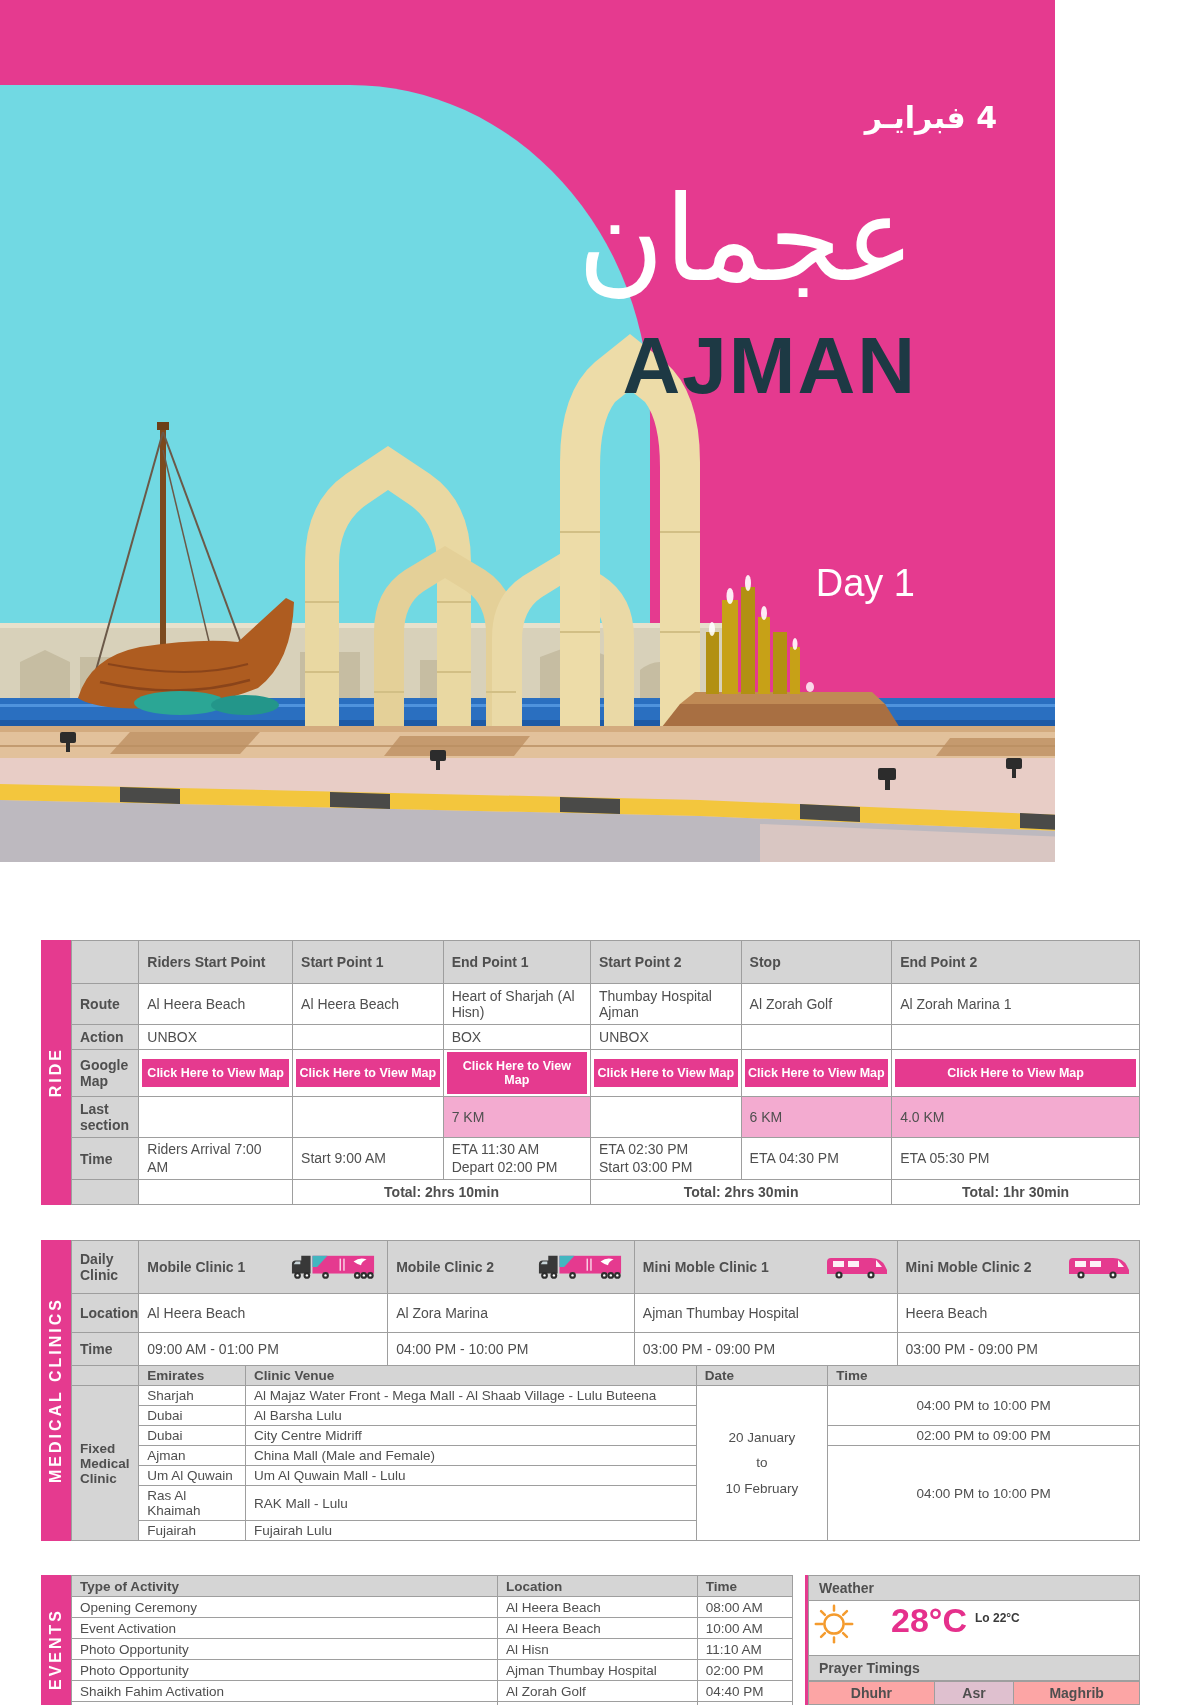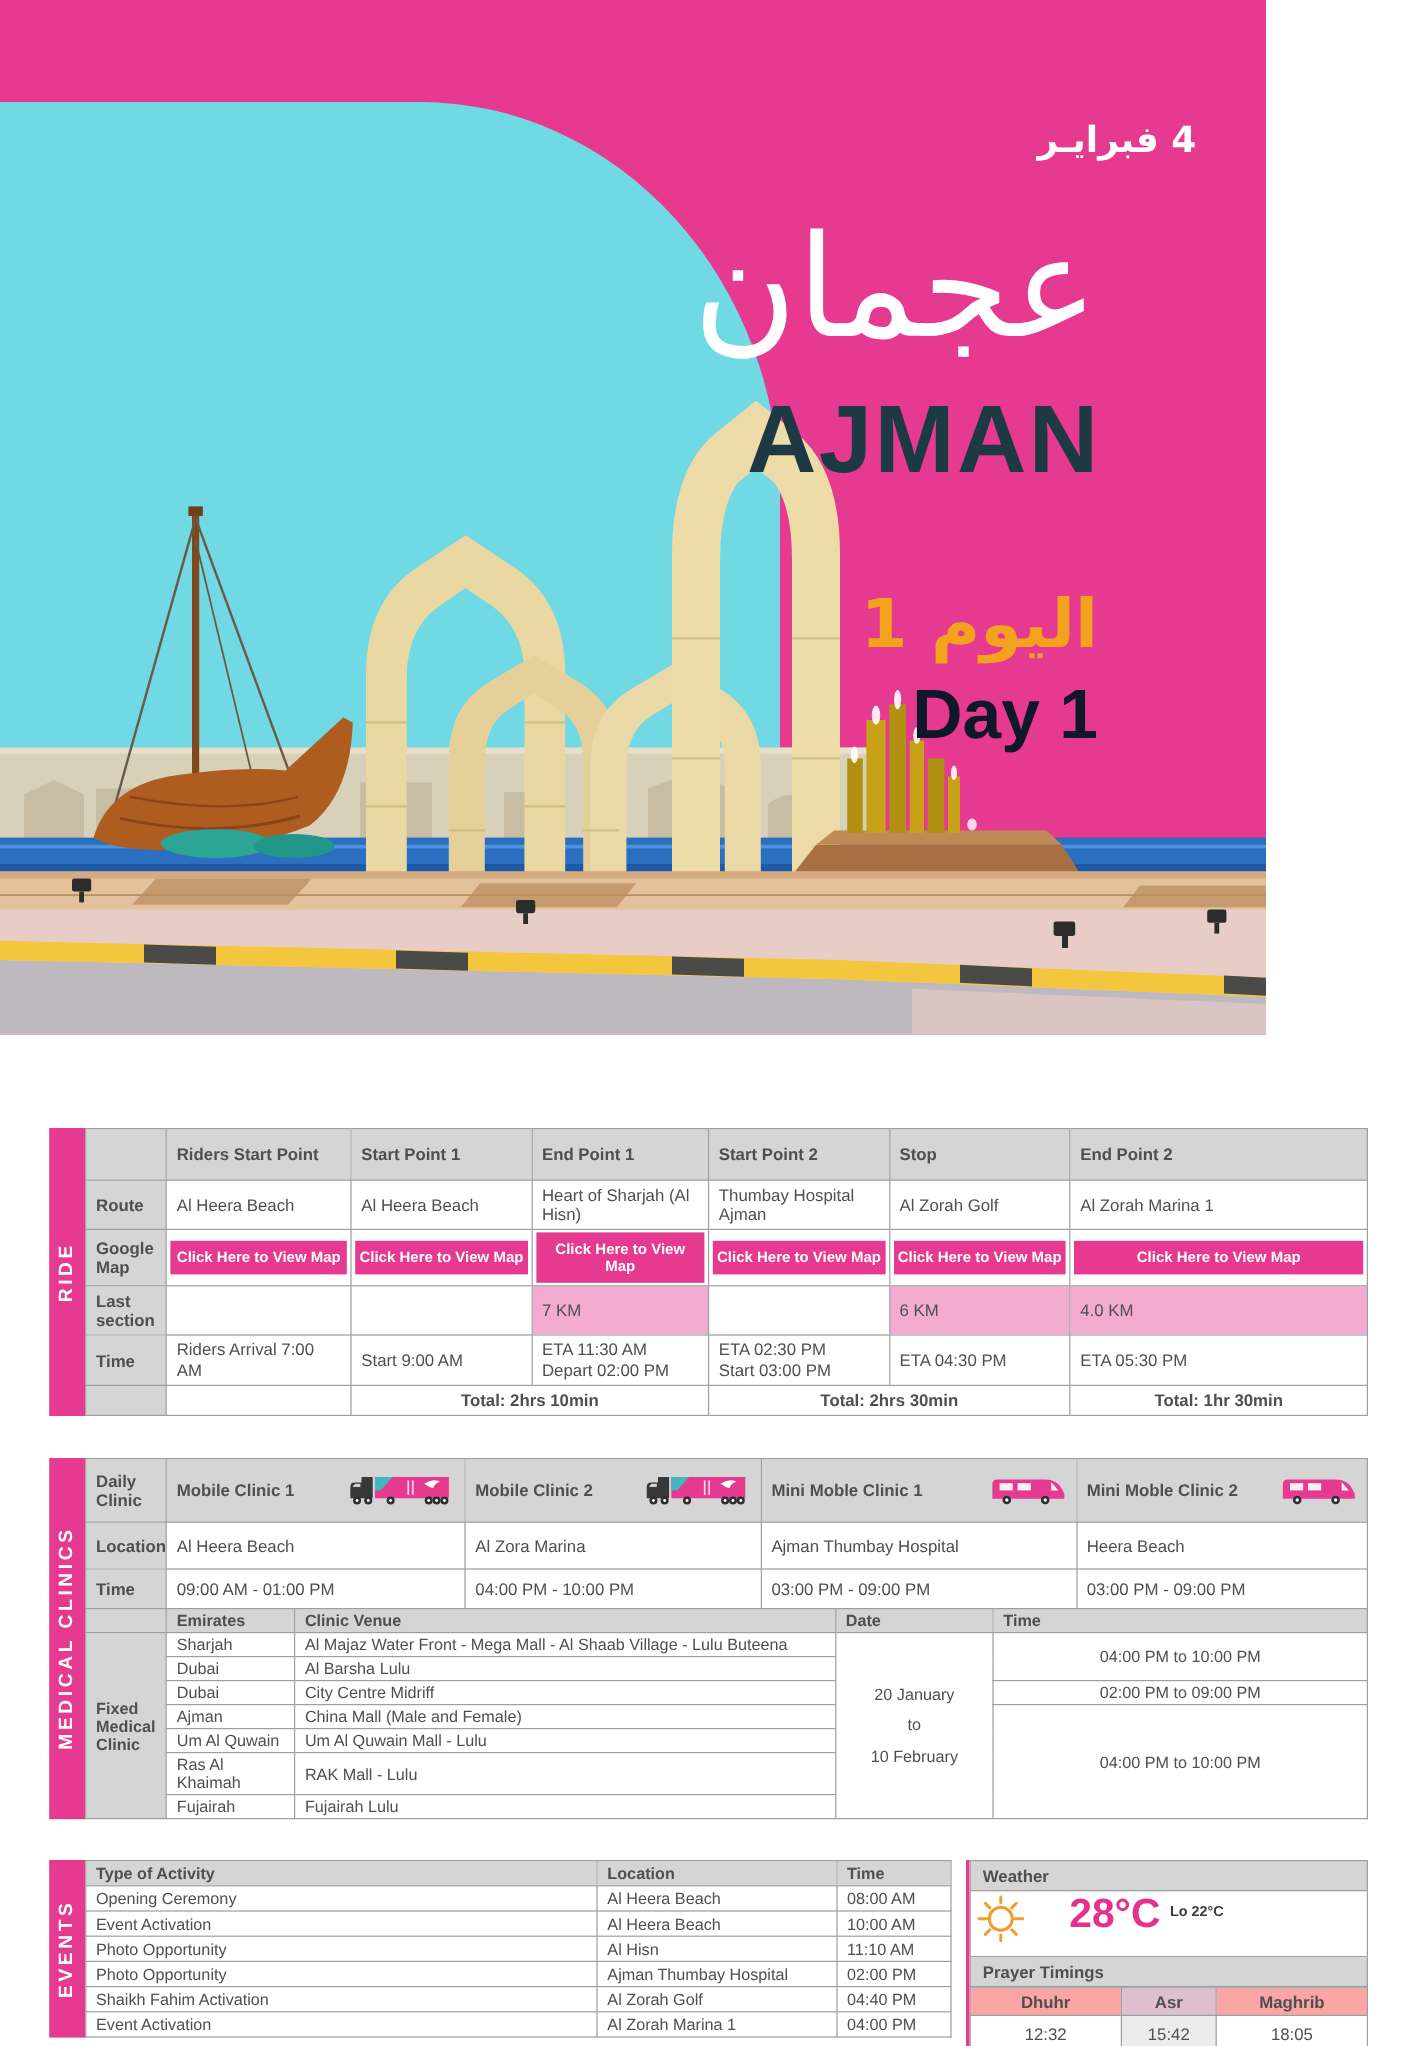--- a/index.html
+++ b/index.html
@@ -8,21 +8,21 @@
   
   .hero{position:relative;width:1055px;height:862px;background:#e53a8f;overflow:hidden;}
   .sky{position:absolute;top:85px;left:0;width:650px;height:682px;background:#71d9e3;border-top-right-radius:300px 330px;}
   .scene{position:absolute;left:0;bottom:0;width:1181px;height:560px;}
   .hero-text{position:absolute;text-align:right;color:#fff;}
   .date-ar{top:100px;right:58px;font-size:30px;font-weight:bold;font-family:"DejaVu Sans","Liberation Sans",sans-serif;}
   .month-en{top:138px;right:55px;font-size:34px;letter-spacing:13px;font-weight:400;}
   .city-ar{top:180px;right:140px;font-size:118px;line-height:1.0;font-family:"DejaVu Sans","Liberation Sans",sans-serif;}
   .city-en{top:320px;right:138px;font-size:80px;font-weight:bold;letter-spacing:2px;color:#1d3944;}
   .day-ar{top:488px;right:140px;font-size:56px;color:#f2a21c;font-weight:bold;font-family:"DejaVu Sans","Liberation Sans",sans-serif;}
-  .day-en{top:562px;right:140px;font-size:58px;color:#0f172a;font-weight:bold;}
+  .day-en{top:562px;right:140px;font-size:38px;color:#ffffff;font-weight:normal;}
 
   
   .block{margin:0 41px;display:flex;align-items:stretch;}
   .sidebar{width:30px;background:#e53a8f;display:flex;align-items:center;justify-content:center;flex:none;}
   .vlabel{writing-mode:vertical-rl;transform:rotate(180deg);color:#fff;font-weight:bold;font-size:16px;letter-spacing:3px;white-space:nowrap;}
   table{border-collapse:collapse;width:100%;table-layout:fixed;}
   td{border:1px solid #9e9e9e;padding:4px 8px;color:#4f4f4f;font-size:14px;vertical-align:middle;overflow:hidden;}
   .hd{background:#d5d5d5;font-weight:bold;}
   .pre{white-space:pre-line;}
   .ride-wrap{margin-top:78px;}
@@ -144,21 +144,20 @@
       <rect x="878" y="466" width="18" height="12" rx="2"></rect>
         <rect x="885" y="478" width="5" height="10"></rect>
       <rect x="1006" y="456" width="16" height="11" rx="2"></rect>
         <rect x="1012" y="467" width="4" height="9"></rect>
     </g>
   </svg>
 
   <div class="hero-text date-ar" dir="rtl">4 فبرايـر</div>
   <div class="hero-text city-ar" dir="rtl">عجمان</div>
   <div class="hero-text city-en">AJMAN</div>
-  <div class="hero-text day-ar" dir="rtl">اليوم 1</div>
   <div class="hero-text day-en">Day 1</div>
 </div>
 
 <div class="block ride-wrap">
   <div class="sidebar">
     <span class="vlabel">RIDE</span>
   </div>
   <table class="ride">
     <colgroup>
       <col style="width:6.3%">
@@ -180,20 +179,29 @@
       <td class="hd">End Point 2</td>
     </tr>
     <tr>
       <td class="hd">Route</td>
       <td>Al Heera Beach</td>
       <td>Al Heera Beach</td>
       <td>Heart of Sharjah (Al Hisn)</td>
       <td>Thumbay Hospital Ajman</td>
       <td>Al Zorah Golf</td>
       <td>Al Zorah Marina 1</td>
+    </tr>
+    <tr>
+      <td class="hd">Action</td>
+      <td>UNBOX</td>
+      <td></td>
+      <td>BOX</td>
+      <td>UNBOX</td>
+      <td></td>
+      <td></td>
     </tr>
     <tr>
       <td class="hd">Google Map</td>
       <td class="mapcell">
             <span class="btn">Click Here to View Map</span>
           </td>
       <td class="mapcell">
             <span class="btn">Click Here to View Map</span>
           </td>
       <td class="mapcell">

